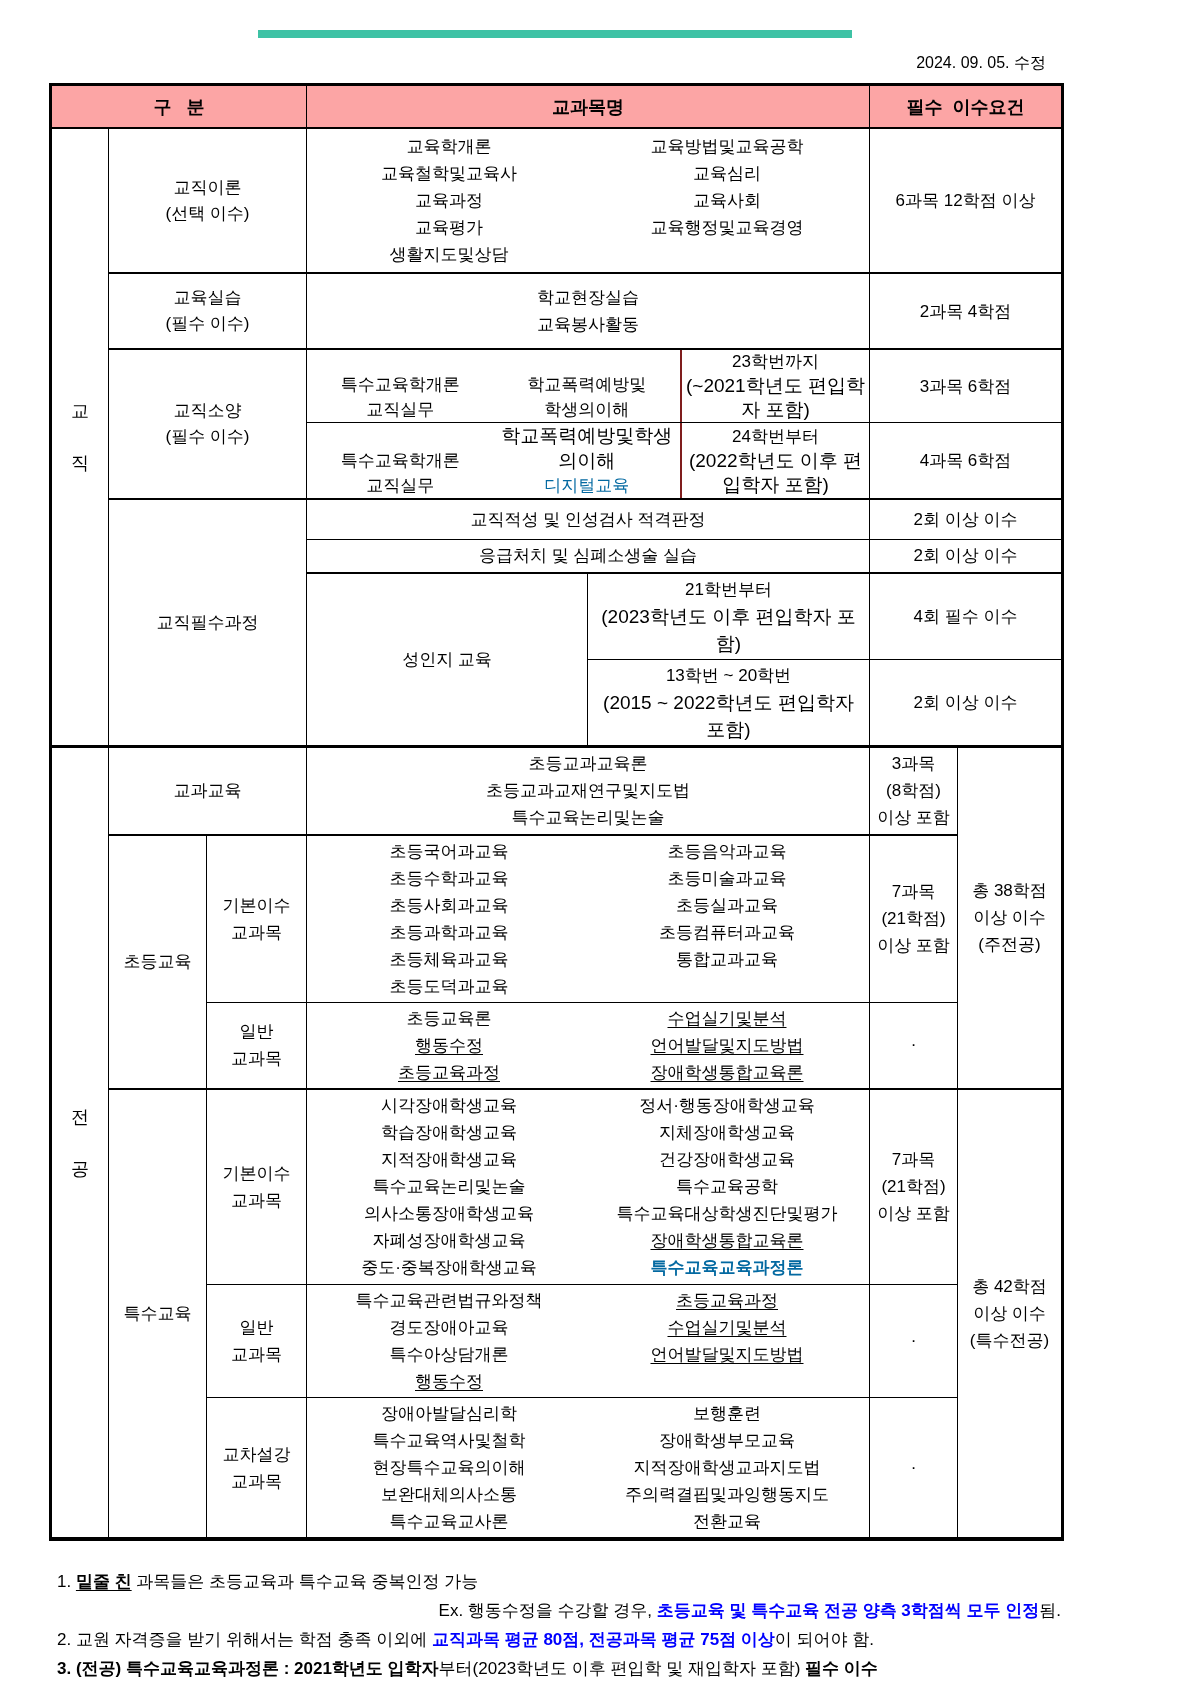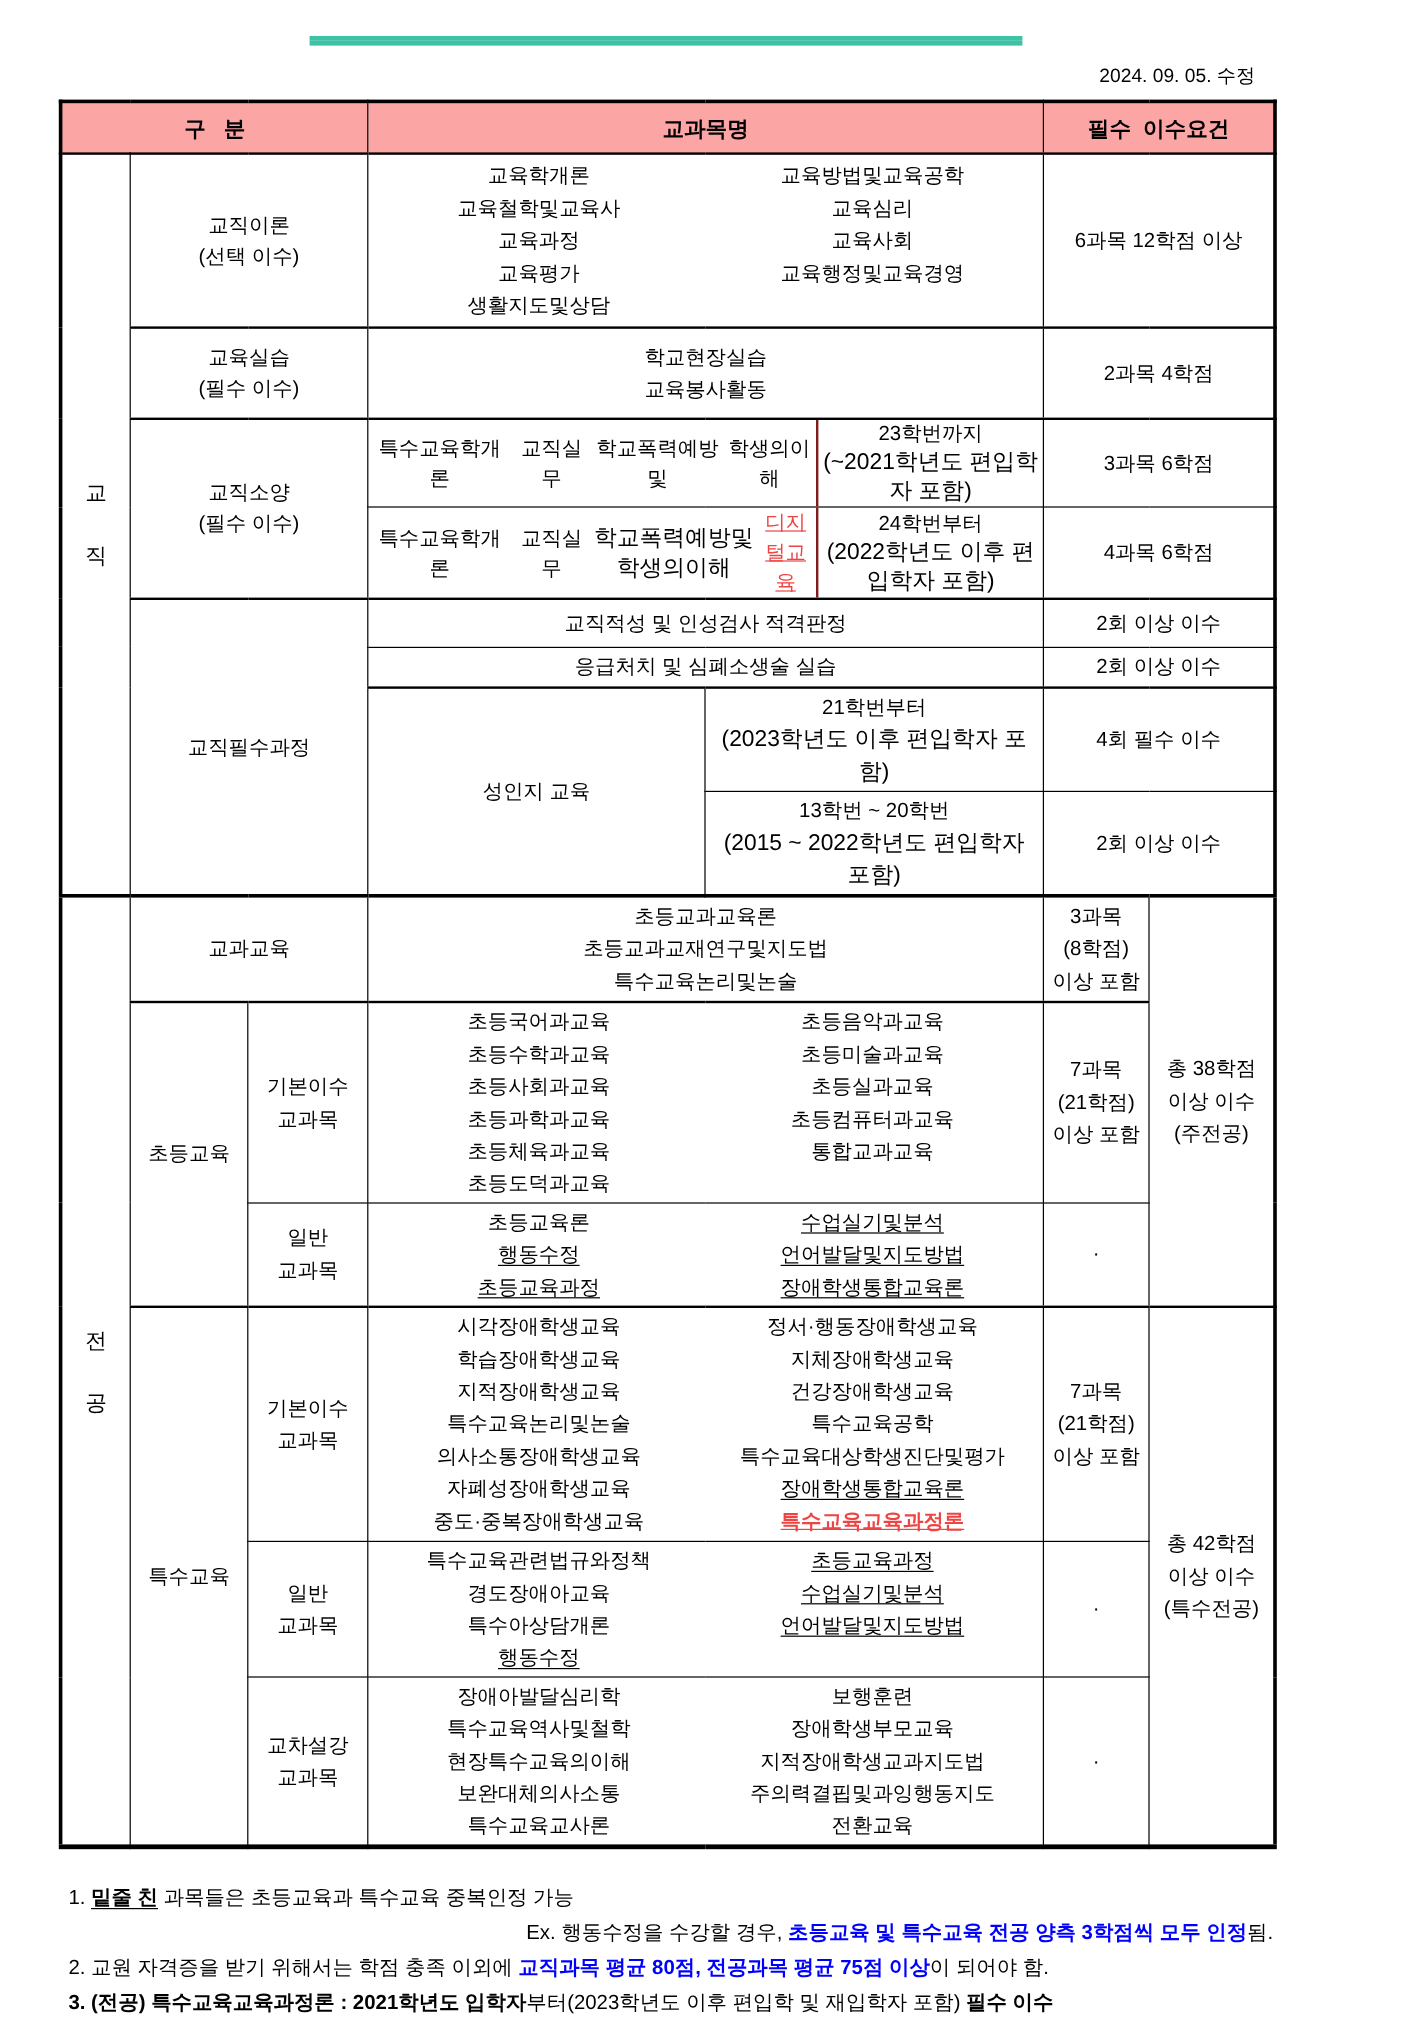--- a/index.html
+++ b/index.html
@@ -23,27 +23,27 @@
   .vlabel{display:flex;flex-direction:column;align-items:center;gap:32px;font-size:18px;}
   .vlabel div{line-height:20px;}
   .glabel div{line-height:26px;}
   .lines{display:flex;flex-direction:column;align-items:center;}
   .lines div{line-height:27px;text-align:center;}
   .twocol{display:flex;width:100%;}
   .half{flex:1;display:flex;flex-direction:column;align-items:center;justify-content:flex-start;}
   .half div{line-height:27px;}
   td.p0{padding:0;}
   .soyang{display:flex;align-items:stretch;width:100%;}
-  .s-col{flex:1;display:flex;flex-direction:row;justify-content:space-between;align-items:center;}
+  .s-col{flex:1;display:flex;flex-direction:column;justify-content:flex-end;align-items:center;}
   .s-col div{line-height:25px;}
   .s-note{width:187px;border-left:2px solid #7f1d1d;display:flex;flex-direction:column;
     justify-content:center;align-items:center;}
   .s-note div{line-height:24px;}
   .u{text-decoration:underline;text-underline-offset:3px;}
-  .red{color:#ef4444;text-decoration:underline;}
+  .red{color:#0369a1;}
   .blue{color:#0000ff;}
   .b{font-weight:700;}
   .sm{font-size:19px;}
   
   .notes{margin-top:26px;padding-left:8px;}
   .note{font-size:17px;line-height:29px;white-space:pre-wrap;}
   .note.indent{padding-left:26px;text-align:right;}
 </style>
 </head>
 <body>

